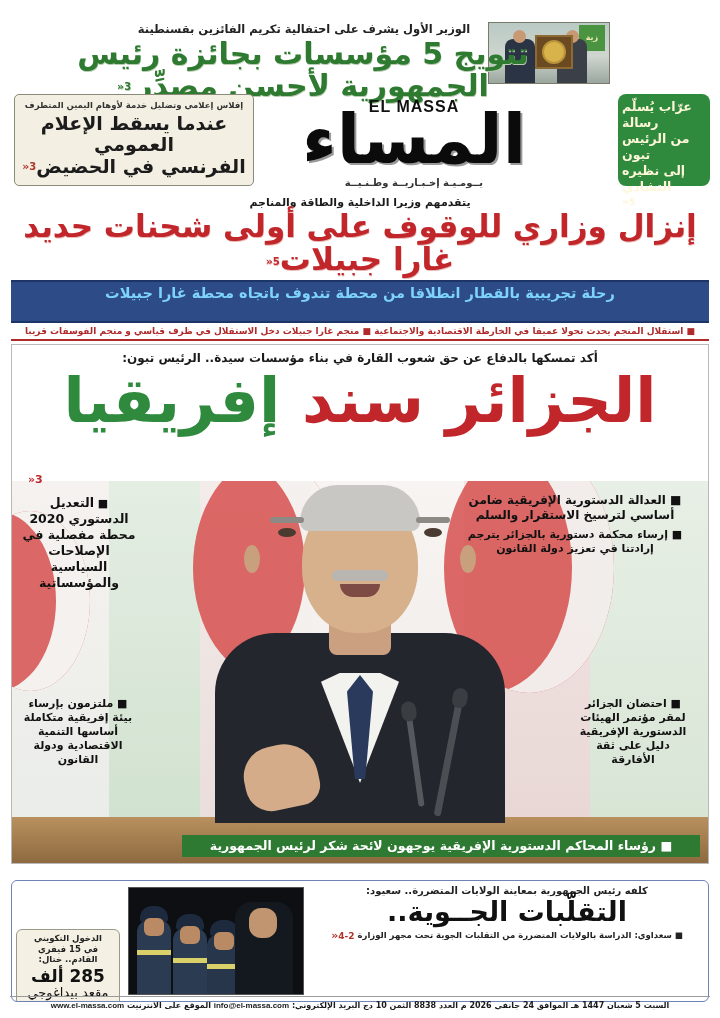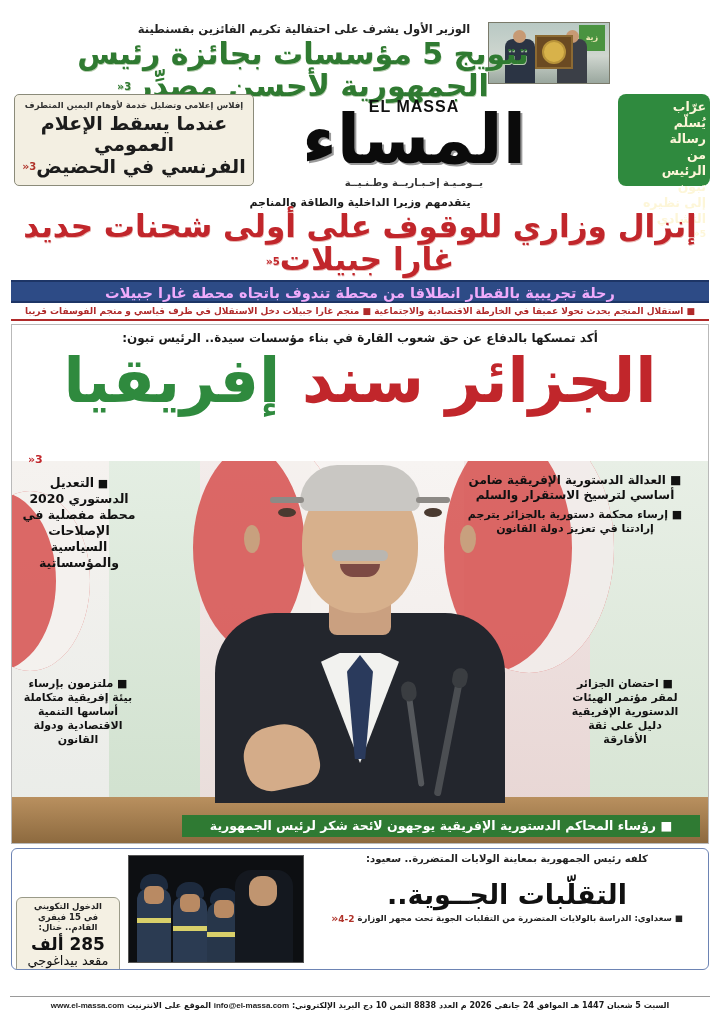--- a/index.html
+++ b/index.html
@@ -74,46 +74,46 @@
   .logo-sub{
     position:absolute;left:0;right:0;bottom:2px;text-align:center;
     font-size:10px;font-weight:bold;color:#333;letter-spacing:2px;
   }
 
   .green-box{
     position:absolute;right:4px;top:2px;width:92px;height:92px;background:#2f8a3e;
     border-radius:8px;box-sizing:border-box;padding:5px 4px;
   }
   .green-box .gl{
-    font-size:12.5px;font-weight:bold;color:#fdf6d8;text-align:right;line-height:1.28;margin-left:20px;
+    font-size:12.5px;font-weight:bold;color:#fdf6d8;text-align:left;line-height:1.28;
   }
   .green-box .page-ref{color:#fdf6d8;font-size:9px;}
 
   
   .rail{position:relative;margin-top:2px;}
   .rail-kicker{text-align:center;font-size:11px;font-weight:bold;color:#1a1a1a;padding:2px 0 1px;}
   .rail-headline{
     text-align:center;font-size:31px;font-weight:bold;color:#c1262b;line-height:1.08;
     text-shadow:0.5px 0.5px 0 #e9b9b5;
   }
   .rail-headline .page-ref{color:#c1262b;font-size:10px;}
   .rail-blue{
-    margin:3px 5px 0;background:#2d4b86;color:#f0abfc;text-align:center;
-    font-size:14.5px;font-weight:bold;padding:3px 0 0;letter-spacing:0;
+    margin:3px 5px 0;background:#2d4b86;color:#7dd3fc;text-align:center;
+    font-size:14.5px;font-weight:bold;padding:3px 0 20px;letter-spacing:0;
     border-top:2px solid #1d3566;border-bottom:2px solid #1d3566;
   }
   .rail-bullets{
     text-align:center;font-size:9px;font-weight:bold;color:#b02a2a;padding:3px 4px 3px;
   }
   .rail-bullets .bsq{color:#b02a2a;}
   .rule-red{height:2px;background:#b02a2a;margin:0 5px;}
 
   
   .feature{
-    position:relative;margin:3px 5px 4px;border:1px solid #b9b9b9;height:520px;
+    position:relative;margin:3px 5px 16px;border:1px solid #b9b9b9;height:520px;
     box-sizing:border-box;background:#ffffff;overflow:hidden;
   }
   .feat-kicker{
     text-align:center;font-size:12px;font-weight:bold;color:#1a1a1a;padding:6px 10px 2px;
   }
   .feat-headline{
     text-align:center;font-size:62px;font-weight:bold;line-height:1.02;padding:2px 0 0;
     position:relative;z-index:5;
   }
   .feat-headline .red{color:#c1262b;}
@@ -195,21 +195,21 @@
         transform:rotate(-8deg);}
   .michead{position:absolute;top:-10px;left:-4px;width:15px;height:20px;background:#3a3d41;border-radius:8px;}
 
   .side-bullets{
     position:absolute;z-index:7;font-size:11px;font-weight:bold;color:#111;line-height:1.28;
     text-align:center;
   }
   .sb-topleft{left:8px;top:150px;width:118px;}
   .sb-topright{right:8px;top:148px;width:250px;}
   .sb-botleft{left:6px;top:352px;width:120px;}
-  .sb-botright{right:24px;top:352px;width:118px;}
+  .sb-botright{right:16px;top:352px;width:118px;}
   .sb-topright .l1{font-size:12px;}
   .sb-topright .l2{margin-top:4px;}
   .sb-topleft .big{font-size:12.5px;}
 
   .green-caption{
     position:absolute;left:170px;right:8px;bottom:6px;z-index:8;
     background:#2f7a33;color:#ffffff;font-size:12.5px;font-weight:bold;
     text-align:center;padding:3px 4px 4px;
   }
 
@@ -236,21 +236,21 @@
   .fire{position:absolute;bottom:0;width:34px;height:74px;background:#2b3b52;border-radius:12px 12px 0 0;}
   .fire.f1{left:8px;} .fire.f2{left:44px;height:66px;} .fire.f3{left:78px;height:60px;background:#27364a;}
   .fire .helm{position:absolute;top:-14px;left:3px;width:28px;height:16px;background:#1d2a3d;border-radius:12px 12px 3px 3px;}
   .fire .face{position:absolute;top:-2px;left:7px;width:20px;height:18px;background:#b98a63;border-radius:6px;}
   .fire .strip{position:absolute;top:30px;left:0;width:100%;height:5px;background:#d9d06a;}
   .suitman{position:absolute;right:10px;bottom:0;width:58px;height:92px;background:#14181f;border-radius:16px 16px 0 0;}
   .suitman .f{position:absolute;top:6px;left:14px;width:28px;height:30px;background:#c09570;border-radius:12px;}
 
   .br-txt{position:absolute;right:6px;top:4px;left:300px;text-align:center;}
   .br-kick{font-size:10px;font-weight:bold;color:#222;line-height:1.2;}
-  .br-h1{font-size:27px;font-weight:bold;color:#111;line-height:1.05;margin-top:16px;letter-spacing:0;}
+  .br-h1{font-size:27px;font-weight:bold;color:#111;line-height:1.05;margin-top:1px;letter-spacing:0;}
   .br-h2{font-size:20px;font-weight:bold;color:#c1262b;line-height:1.1;margin-top:2px;}
   .br-sub{font-size:8.5px;font-weight:bold;color:#222;margin-top:3px;}
   .br-sub .page-ref{font-size:9px;}
 
   
   .footer{
     position:absolute;left:0;right:0;bottom:8px;text-align:center;
   }
   .footer .bar{height:1px;background:#9a9a9a;margin:0 10px 4px;}
   .footer .line{font-size:8px;font-weight:bold;color:#1a1a1a;}

